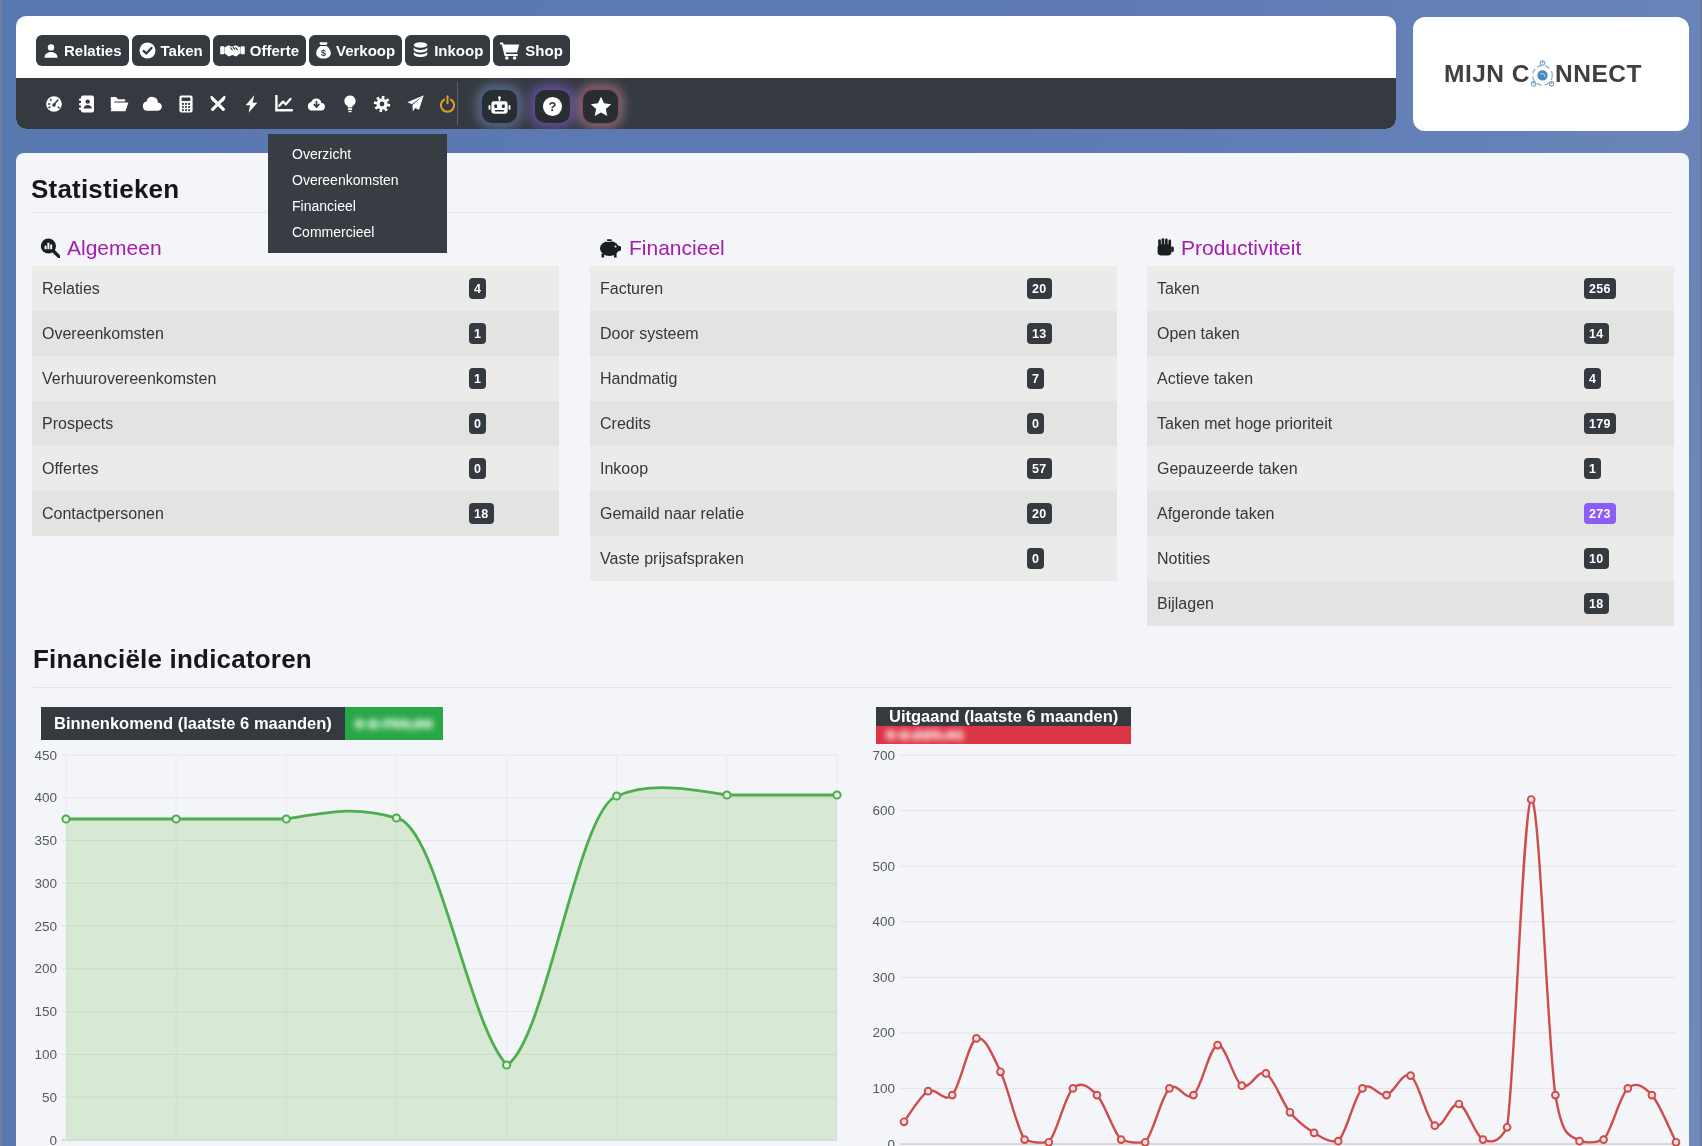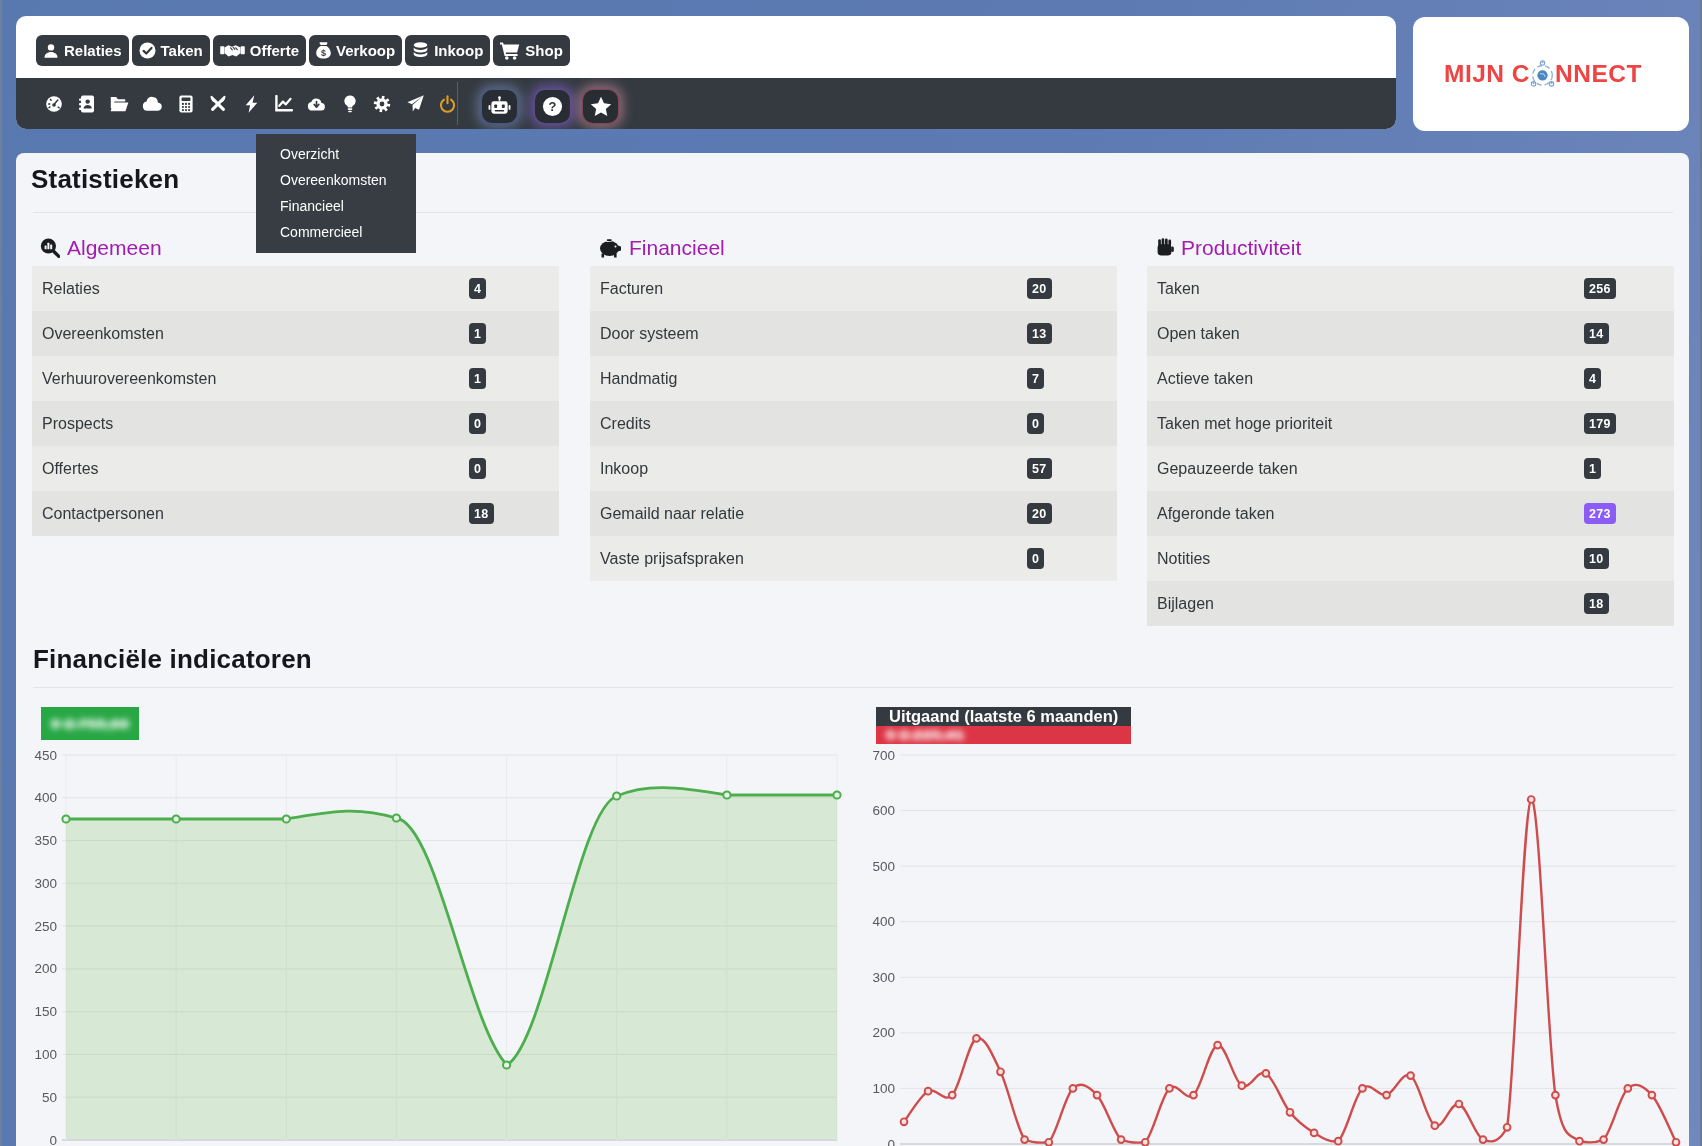--- a/index.html
+++ b/index.html
@@ -21,24 +21,24 @@
 .tb-icons { position:absolute; left:22px; top:0; height:51px; display:flex; align-items:center; }
 .tb-icons .ic { width:32.8px; display:flex; justify-content:center; align-items:center; }
 .tb-sep { position:absolute; left:441px; top:4px; width:1px; height:43px; background:#5a6066; }
 .glowbtn { position:absolute; top:12px; width:35px; height:33px; background:#282d33; border-radius:10px; display:flex; align-items:center; justify-content:center; }
 .g1 { left:466px; box-shadow:0 0 0 1.5px #46597e, 0 0 12px 5px rgba(160,190,255,.38); }
 .g2 { left:519px; box-shadow:0 0 0 1.5px #5c4a85, 0 0 12px 5px rgba(160,110,255,.45); }
 .g3 { left:567px; box-shadow:0 0 0 1.5px #7e4a5a, 0 0 12px 5px rgba(255,170,190,.45); }
 
 
 .logocard { position:absolute; left:1413px; top:17px; width:276px; height:114px; background:#fff; border-radius:12px; display:flex; align-items:center; justify-content:center; padding-right:16px; }
-.logotext { color:#ef4444; font-size:24.5px; font-weight:bold; letter-spacing:.5px; display:flex; align-items:center; }
-
-
-.dropdown { position:absolute; left:256px; top:134px; width:160px; height:119px; background:#373d43; z-index:40; padding-top:7px; }
+.logotext { color:#404040; font-size:24.5px; font-weight:bold; letter-spacing:.5px; display:flex; align-items:center; }
+
+
+.dropdown { position:absolute; left:268px; top:134px; width:179px; height:119px; background:#373d43; z-index:40; padding-top:7px; }
 .dropdown div { color:#fff; font-size:14px; height:26px; line-height:26px; padding-left:24px; }
 
 
 .maincard { position:absolute; left:16px; top:153px; width:1673px; height:1000px; background:#f4f5f9; border-radius:8px; }
 .h1 { position:absolute; font-size:26px; font-weight:600; color:#15171c; letter-spacing:.2px; }
 .hr { position:absolute; height:1px; background:#e2e4e9; }
 .sech { position:absolute; display:flex; align-items:center; gap:7px; font-size:21px; font-weight:400; color:#a21caf; }
 .stable { position:absolute; width:527px; }
 .srow { height:45px; display:flex; align-items:center; padding-left:10px; font-size:16px; color:#33383d; position:relative; }
 .srow:nth-child(odd) { background:#ebebe9; }
@@ -245,21 +245,21 @@
 
 <div class="maincard"></div>
 
 <div class="dropdown">
   <div>Overzicht</div>
   <div>Overeenkomsten</div>
   <div>Financieel</div>
   <div>Commercieel</div>
 </div>
 
-<div class="h1" style="left:31px; top:164px;">Statistieken</div>
+<div class="h1" style="left:31px; top:174px;">Statistieken</div>
 <div class="hr" style="left:33px; top:212px; width:1640px;"></div>
 
 <div class="sech" style="left:40px; top:236px;"><svg width="20" height="20" viewBox="0 0 20 20">
       <circle cx="8.4" cy="8" r="7.6" fill="#1b1e21"></circle>
       <path d="M13.6 13.2L18.8 18.4" stroke="#1b1e21" stroke-width="3.4" stroke-linecap="round"></path>
       <g fill="#f4f5f9">
         <rect x="4.6" y="7.6" width="2" height="3.6" rx="0.5"></rect>
         <rect x="7.4" y="4.8" width="2" height="6.4" rx="0.5"></rect>
         <rect x="10.2" y="6.4" width="2" height="4.8" rx="0.5"></rect>
       </g>
@@ -310,20 +310,21 @@
   <div class="srow">Gepauzeerde taken<span class="badge">1</span></div>
   <div class="srow">Afgeronde taken<span class="badge green">273</span></div>
   <div class="srow">Notities<span class="badge">10</span></div>
   <div class="srow">Bijlagen<span class="badge">18</span></div>
 </div>
 
 <div class="h1" style="left:33px; top:644px;">Financiële indicatoren</div>
 <div class="hr" style="left:33px; top:687px; width:1640px;"></div>
 
 <div class="chartlabel" style="left:41px; top:707px;">
+  <div class="cl-dark">Binnenkomend (laatste 6 maanden)</div>
   <div class="cl-amt cl-green">
       <span>€&nbsp;2.755,00</span>
     </div>
 </div>
 <div class="chartlabel" style="left:876px; top:707px;flex-direction:column;">
   <div class="cl-dark">Uitgaand (laatste 6 maanden)</div>
   <div class="cl-amt cl-red">
       <span>€&nbsp;2.225,41</span>
     </div>
 </div>

